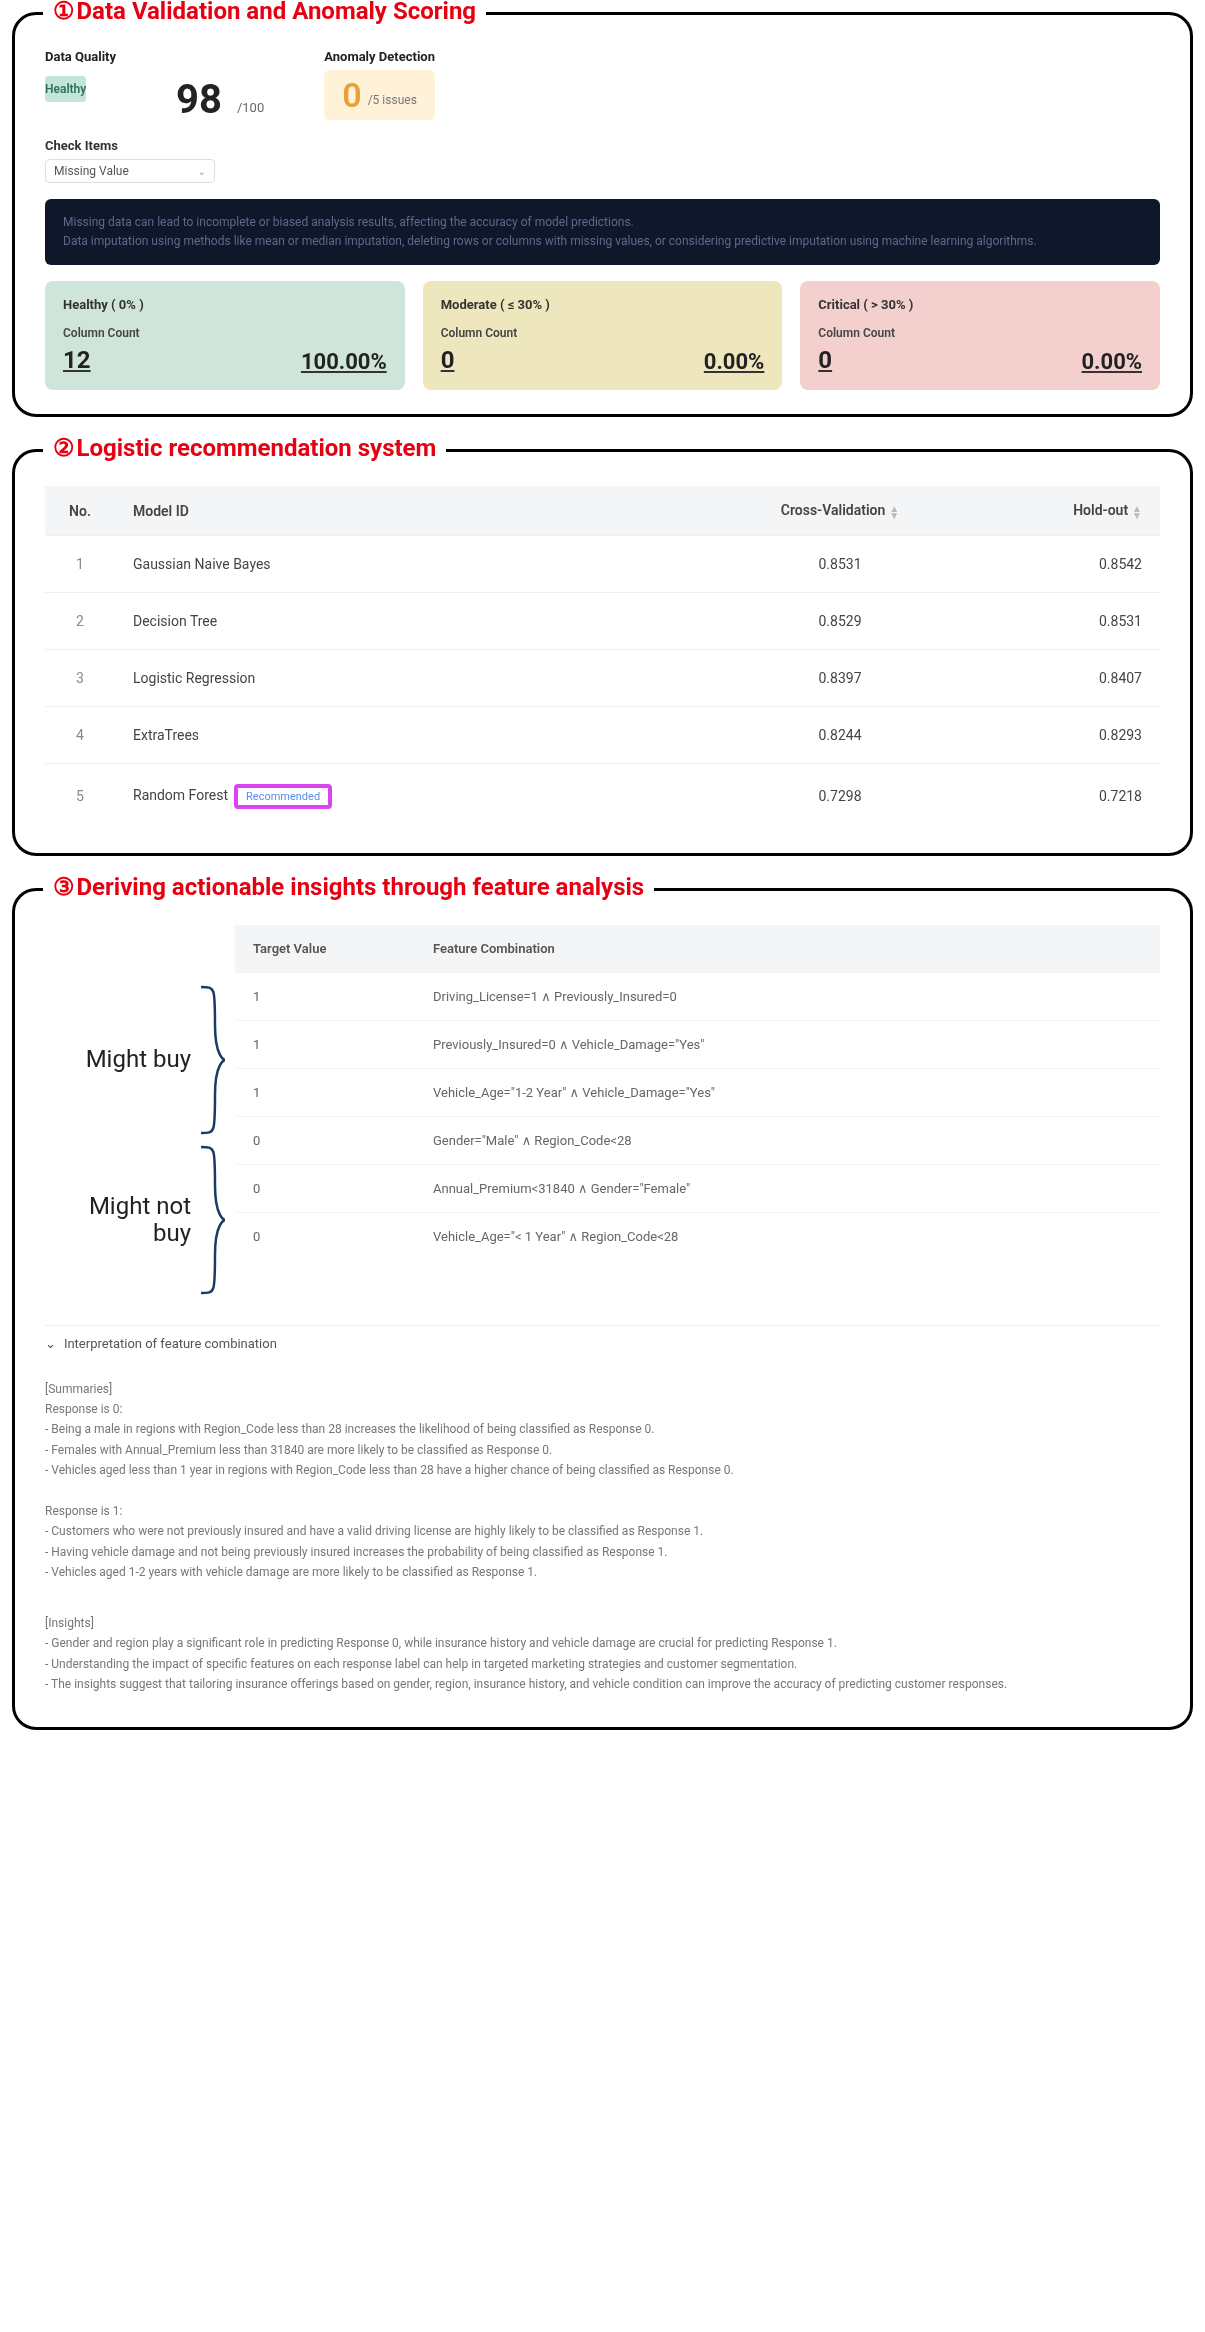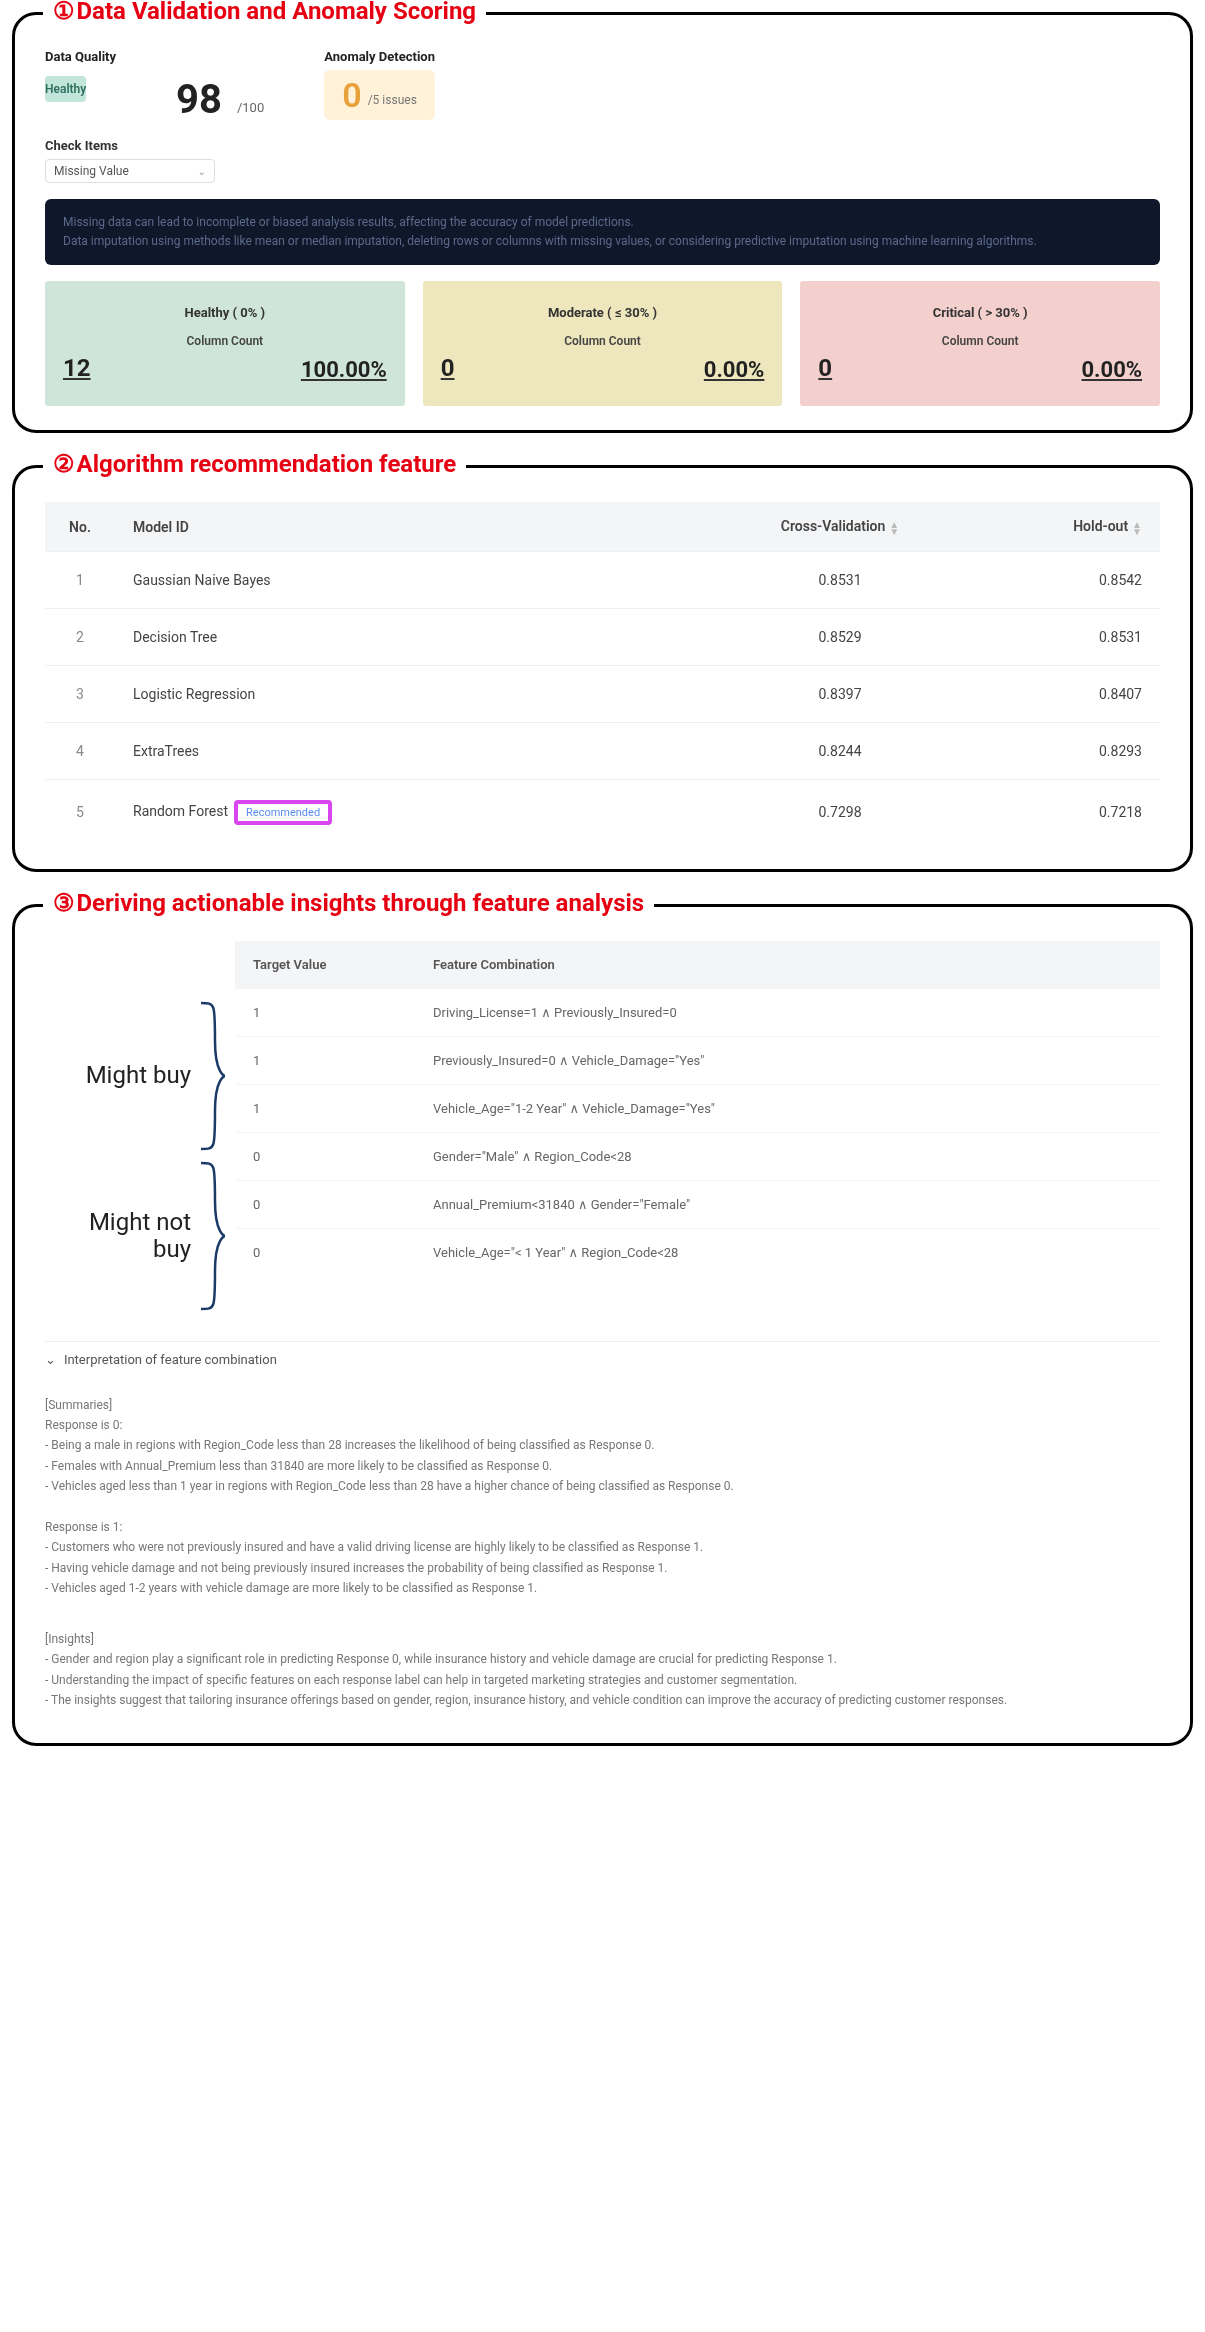--- a/index.html
+++ b/index.html
@@ -79,23 +79,22 @@
     border-radius:6px;
     padding:14px 18px;
     font-size:12px;
     color:#5b6a8a;
     line-height:1.6;
     margin:16px 0;
   }
   .cards { display:flex; gap:18px; }
   .card {
     flex:1;
-    border-radius:3px;
-    padding:24px 18px;
-    text-align:center;
+    border-radius:8px;
+    padding:16px 18px;
   }
   .card.green { background:#cfe5da; }
   .card.yellow{ background:#eee6bc; }
   .card.red   { background:#f3d0cd; }
   .card-title { font-size:13px; font-weight:700; margin-bottom:14px; color:#333;}
   .card-sub   { font-size:12px; font-weight:600; color:#444; margin-bottom:6px;}
   .card-row   { display:flex; justify-content:space-between; align-items:flex-end;text-decoration:underline; }
   .card-count { font-size:24px; font-weight:700; color:#222; }
   .card-pct   { font-size:22px; font-weight:700; color:#222; }
 
@@ -216,21 +215,21 @@
         <div class="card-count">0</div>
         <div class="card-pct">0.00%</div>
       </div>
     </div>
   </div>
 </div>
 
 <div class="panel">
   <div class="panel-title">
     <span class="circ-num">②</span>
-    <span>Algorithm recommendation feature</span>
+    <span>Logistic recommendation system</span>
   </div>
 
   <table class="tbl">
     <thead>
       <tr>
         <th class="center" style="width:70px;"><span>No.</span></th>
         <th><span>Model ID</span></th>
         <th class="center" style="width:240px;">
           <span>Cross-Validation</span><span class="sort-ic">▲<br>▼</span>
         </th>

